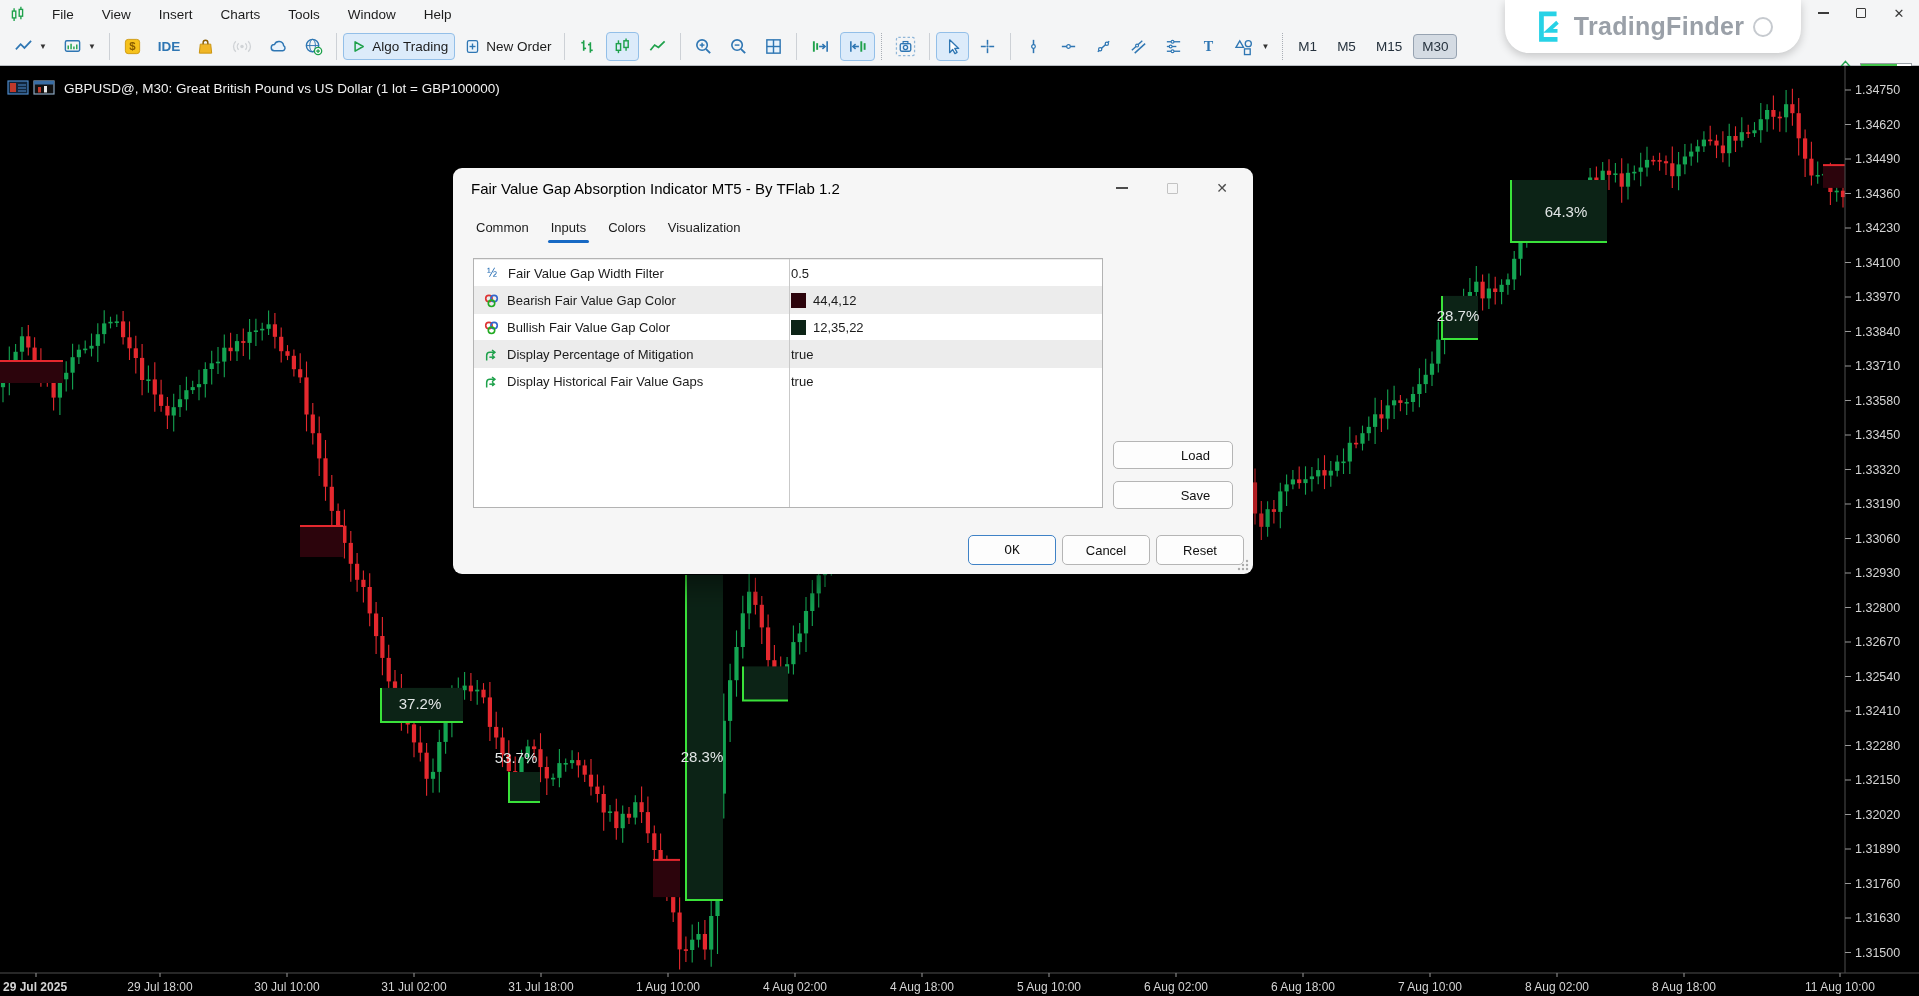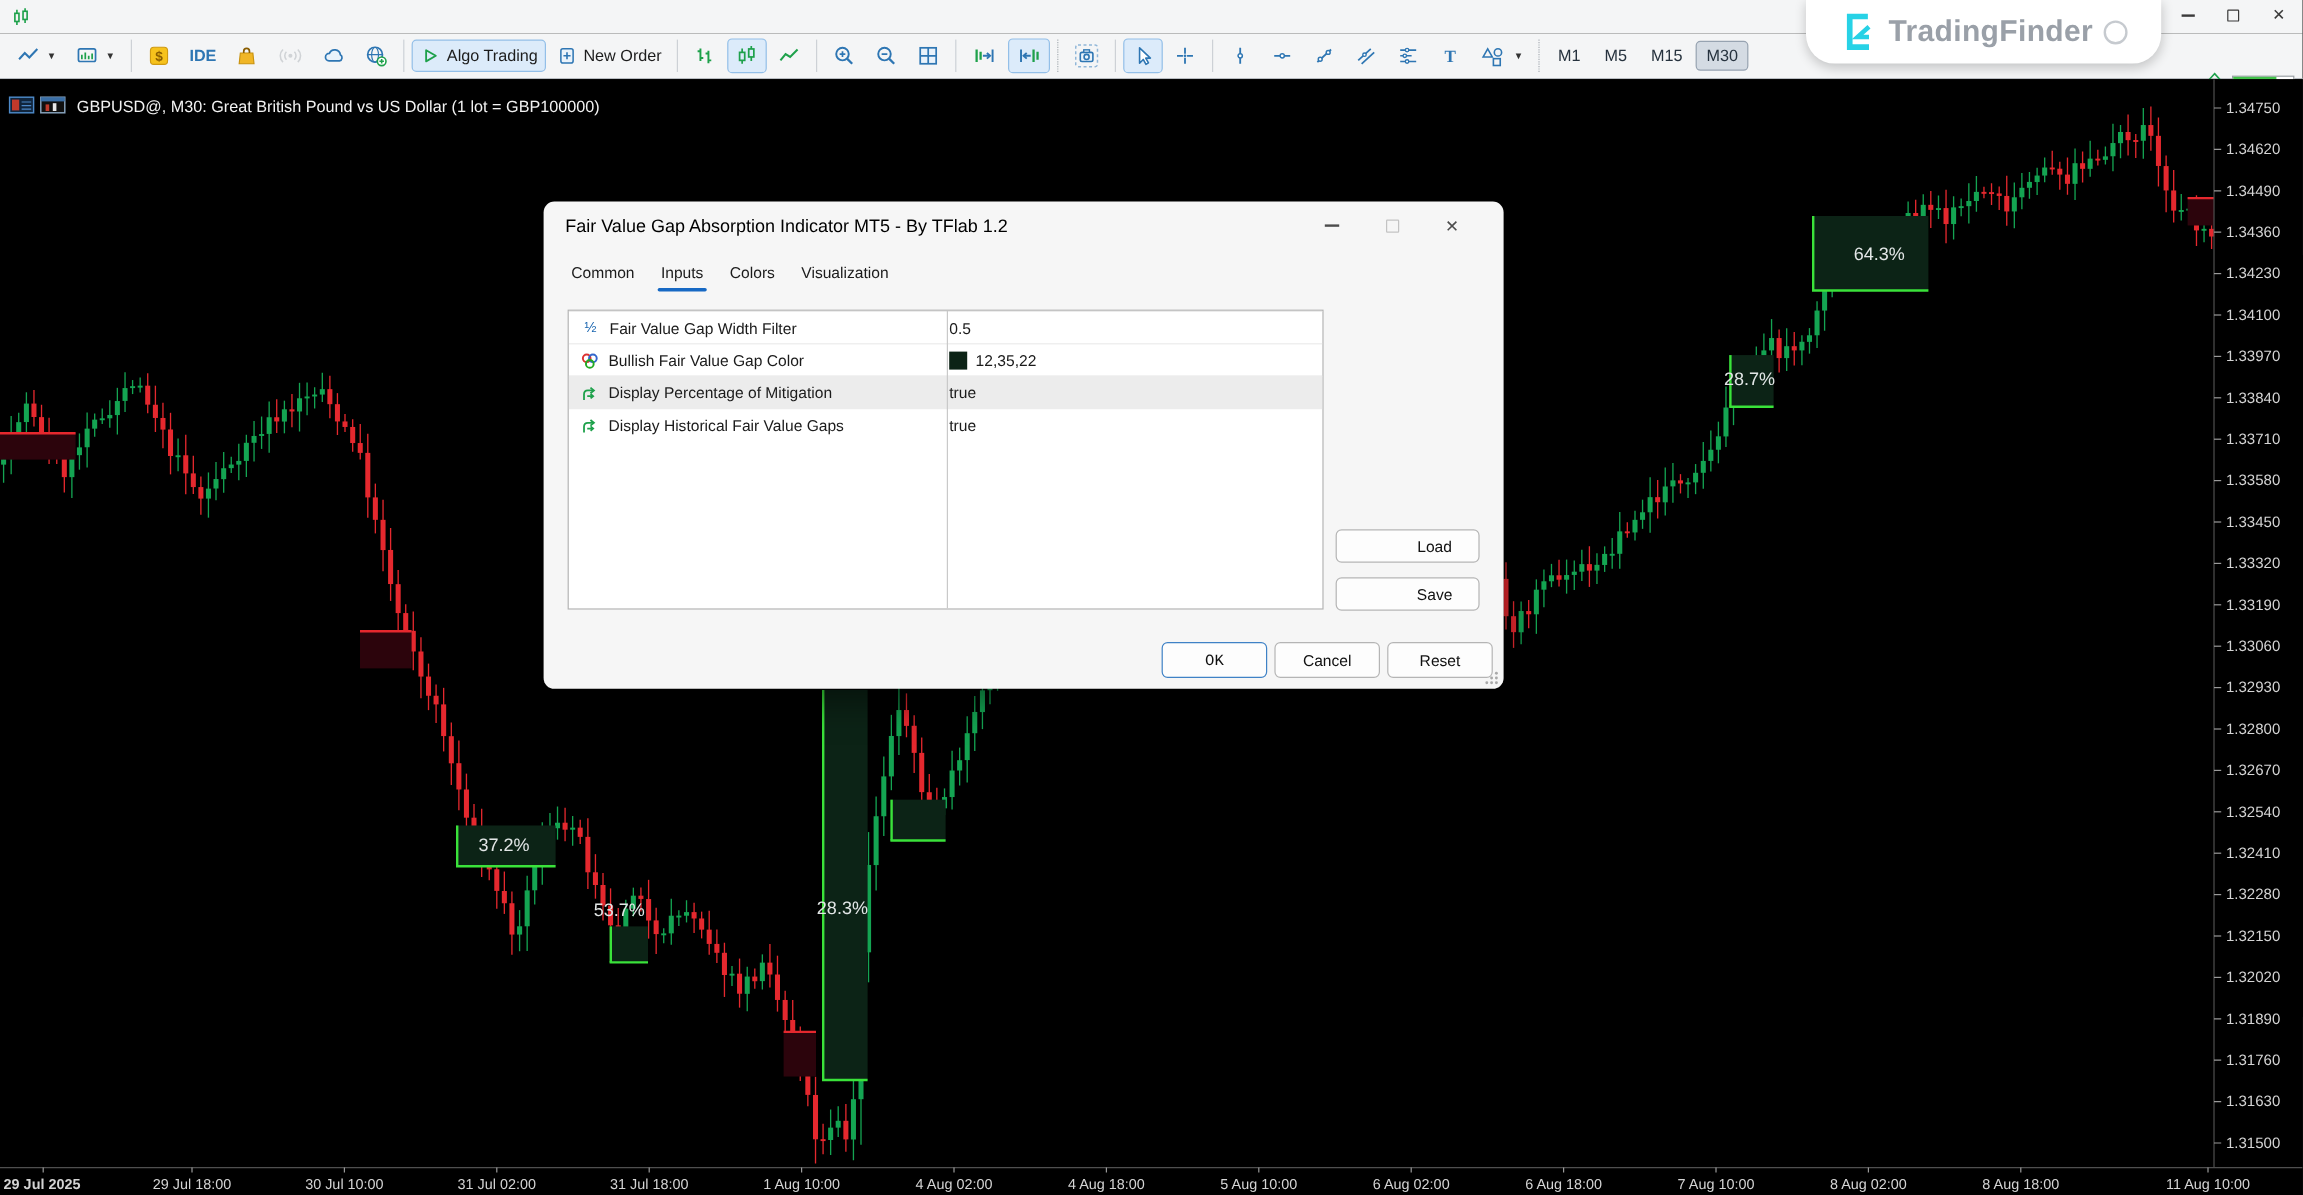--- a/index.html
+++ b/index.html
@@ -44,21 +44,21 @@
   #brand-text { font-size:25px; color:#9aa0a8; font-weight:600; letter-spacing:.3px; }
   #brand-badge { width:20px; height:20px; border:2px solid #c6cacf; border-radius:50%; }
 
   
   #chart { position:absolute; left:0; top:66px; width:1919px; height:930px; background:#000; }
 
   
   #dialog { position:absolute; left:453px; top:168px; width:800px; height:406px;
             background:#f6f6f6; border-radius:9px; box-shadow:0 10px 30px rgba(0,0,0,.5);
             z-index:50; font-size:13px; color:#1b1b1b; }
-  .dlg-titlebar { position:absolute; left:0; top:0; right:12px; height:40px; display:flex; align-items:center; }
+  .dlg-titlebar { position:absolute; left:0; top:0; right:0; height:40px; display:flex; align-items:center; }
   .dlg-title { margin-left:18px; font-size:15px; color:#000; }
   .dlg-controls { position:absolute; right:16px; top:8px; display:flex; gap:20px; }
   .dlg-ctl { width:30px; height:24px; display:flex; align-items:center; justify-content:center; color:#4c4c4c; font-size:14px; }
   .dlg-ctl .dash { width:12px; height:1.6px; background:#4c4c4c; }
   .dlg-ctl .sq { width:11px; height:11px; border:1.6px solid #c3c3c3; border-radius:1px; }
   .dlg-tabs { position:absolute; left:12px; top:44px; display:flex; }
   .dlg-tab { padding:8px 11px 10px 11px; font-size:13px; color:#1b1b1b; position:relative; cursor:default; }
   .dlg-tab.active::after { content:""; position:absolute; left:8px; right:8px; bottom:2px; height:3px;
                            background:#1769c4; border-radius:2px; }
   .dlg-table { position:absolute; left:20px; top:90px; width:630px; height:250px;
@@ -95,20 +95,29 @@
         <g stroke="#1ea14b" stroke-width="1.6" fill="none">
           <rect x="4" y="6" width="4" height="8"></rect>
             <line x1="6" y1="2.5" x2="6" y2="6"></line>
             <line x1="6" y1="14" x2="6" y2="17.5"></line>
           <rect x="12" y="4" width="4" height="8"></rect>
             <line x1="14" y1="1" x2="14" y2="4"></line>
             <line x1="14" y1="12" x2="14" y2="15.5"></line>
         </g>
       </svg>
     </span>
+    <nav id="menus">
+        <span class="menu-item">File</span>
+        <span class="menu-item">View</span>
+        <span class="menu-item">Insert</span>
+        <span class="menu-item">Charts</span>
+        <span class="menu-item">Tools</span>
+        <span class="menu-item">Window</span>
+        <span class="menu-item">Help</span>
+      </nav>
     <div id="win-controls">
       <span class="wc">
           <span class="dash"></span>
         </span>
       <span class="wc">
           <span class="sq"></span>
         </span>
       <span class="wc">✕</span>
     </div>
   </div>
@@ -1172,20 +1181,34 @@
       <div id="tbody">
           <div class="trow">
             <div class="c1">
               <span class="frac">½</span>
               <span>Fair Value Gap Width Filter</span>
             </div>
             <div class="c2">
               <span>0.5</span>
             </div>
           </div>
+          <div class="trow alt">
+            <div class="c1">
+              <svg width="15" height="15" viewBox="0 0 14 14">
+                <circle cx="4.6" cy="5.2" r="3" fill="none" stroke="#d33" stroke-width="1.5"></circle>
+                <circle cx="9.4" cy="5.2" r="3" fill="none" stroke="#36c" stroke-width="1.5"></circle>
+                <circle cx="7" cy="9.6" r="3" fill="none" stroke="#2a2" stroke-width="1.5"></circle>
+              </svg>
+              <span>Bearish Fair Value Gap Color</span>
+            </div>
+            <div class="c2">
+              <span class="swatch" style="background: rgb(44, 4, 12);"></span>
+              <span>44,4,12</span>
+            </div>
+          </div>
           <div class="trow">
             <div class="c1">
               <svg width="15" height="15" viewBox="0 0 14 14">
                 <circle cx="4.6" cy="5.2" r="3" fill="none" stroke="#d33" stroke-width="1.5"></circle>
                 <circle cx="9.4" cy="5.2" r="3" fill="none" stroke="#36c" stroke-width="1.5"></circle>
                 <circle cx="7" cy="9.6" r="3" fill="none" stroke="#2a2" stroke-width="1.5"></circle>
               </svg>
               <span>Bullish Fair Value Gap Color</span>
             </div>
             <div class="c2">

